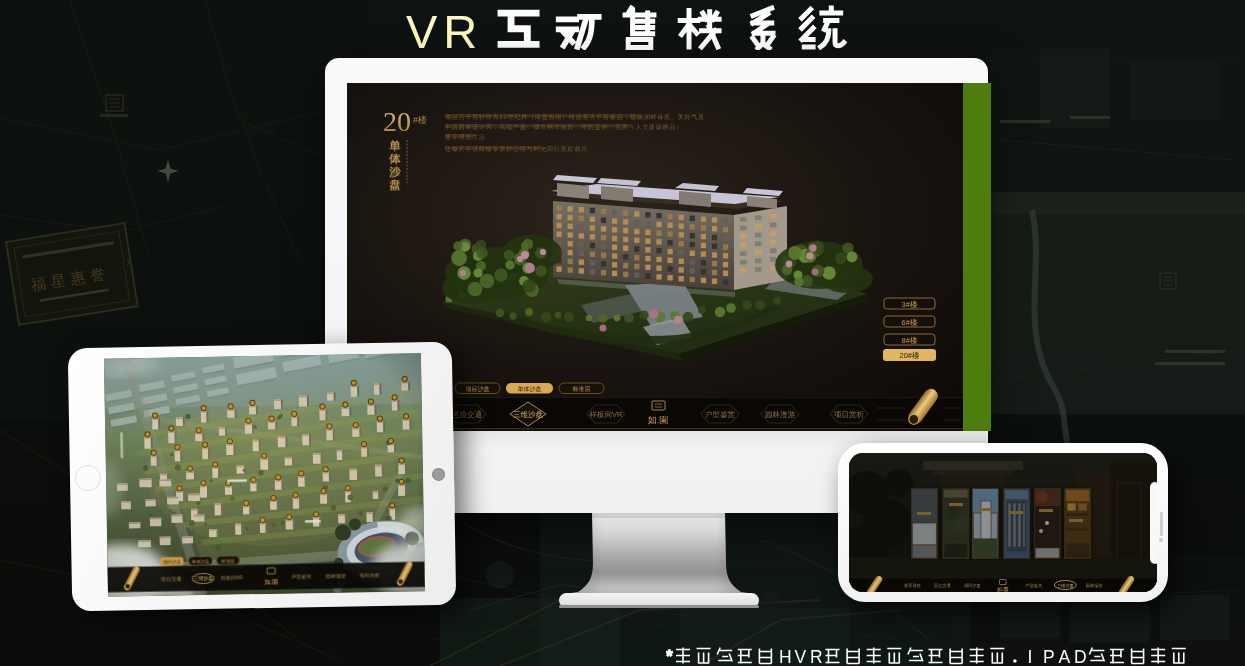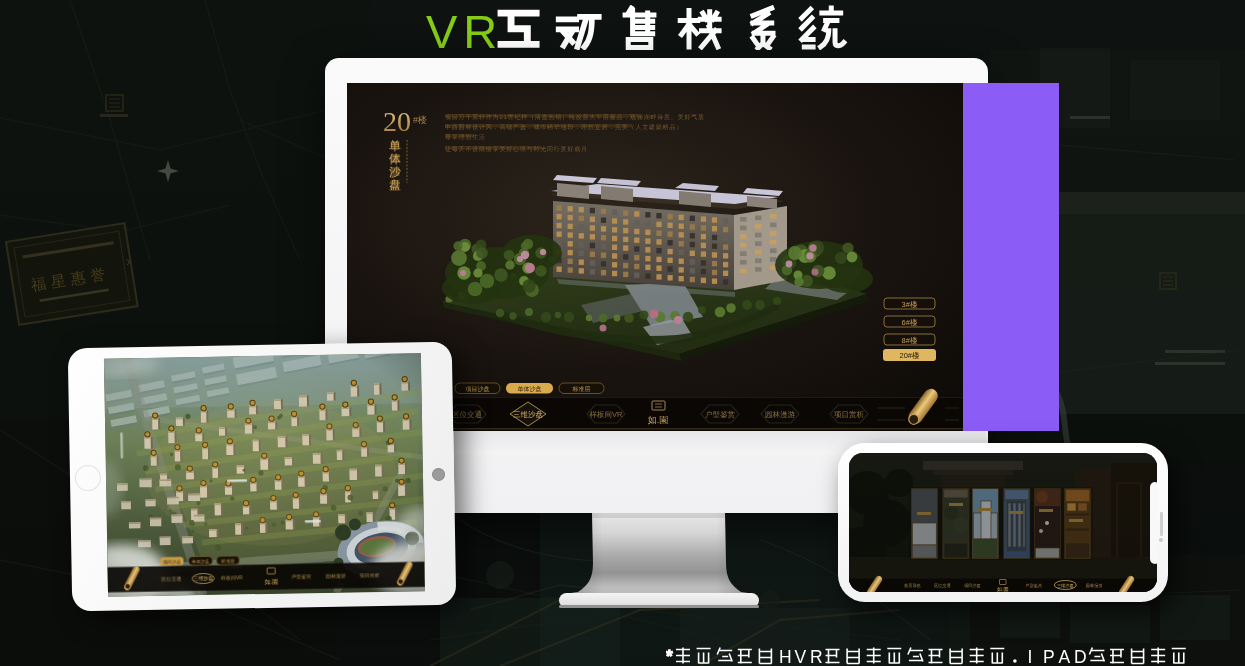--- a/index.html
+++ b/index.html
@@ -90,21 +90,21 @@
   <circle cx="500" cy="575" r="14" fill="#161c17" opacity="0.7"></circle>
   <circle cx="770" cy="600" r="10" fill="#161c17" opacity="0.7"></circle>
 
   <g fill="#141a15" opacity="0.8">
     <rect x="1000" y="598" width="60" height="40"></rect>
     <rect x="1070" y="605" width="80" height="38"></rect>
     <rect x="1160" y="595" width="70" height="45"></rect>
   </g>
 </svg>
 
-<div class="abs" style="left:426px;top:4px;color:#84cc16;font-size:47px;letter-spacing:6px;font-family:'Liberation Sans',sans-serif">VR</div>
+<div class="abs" style="left:406px;top:4px;color:#fef9c3;font-size:47px;letter-spacing:6px;font-family:'Liberation Sans',sans-serif">VR</div>
 
 <svg class="abs" style="left:496px;top:5px" width="376" height="45" viewBox="0 0 600 70">
   <g stroke="#fff" stroke-width="11" fill="none" stroke-linecap="square">
     <g>
       <path d="M8,12 H64 M8,62 H64 M24,14 V37 M24,37 H50 M50,37 V60"></path>
     </g>
     <g transform="translate(96,0)">
       <path d="M4,22 H32 M4,38 H32 M10,40 L26,58 M24,44 L12,64 M38,18 H68 M57,19 C57,40 55,54 45,66 M48,20 L34,66" stroke-width="9"></path>
     </g>
     <g transform="translate(192,0)">
@@ -147,21 +147,21 @@
         <stop offset="1" stop-color="#000" stop-opacity="0.18"></stop>
     </linearGradient>
   </defs>
   <path d="M47,0 L180,0 L181,50 C181,66 186,72 196,79 L203,80 L26,80 L33,79 C43,72 48,66 48,50 Z" fill="url(#neckg)"></path>
   <rect x="47" y="0" width="133" height="5" fill="#b8b8b8" opacity="0.5"></rect>
   <path d="M47,0 L180,0 L181,50 C181,66 186,72 196,79 L203,80 L26,80 L33,79 C43,72 48,66 48,50 Z" fill="url(#neckh)"></path>
   <rect x="14" y="80" width="200" height="15" rx="7.5" fill="url(#baseg)"></rect>
   <rect x="14" y="92" width="200" height="3" rx="1.5" fill="#909090"></rect>
 </svg>
 
-<div class="abs" style="left:347px;top:83px;width:712px;height:348px;background:#8b5cf6;overflow:hidden">
+<div class="abs" style="left:347px;top:83px;width:644px;height:348px;background:#4d7c0f;overflow:hidden">
 <svg width="616" height="348" viewBox="0 0 616 348">
   <defs>
     <radialGradient id="scrg" cx="0.42" cy="0.38" r="0.8">
       <stop offset="0" stop-color="#2d251b"></stop>
           <stop offset="0.55" stop-color="#1a1410"></stop>
           <stop offset="1" stop-color="#0d0a07"></stop>
     </radialGradient>
     <linearGradient id="goldv" x1="0" y1="0" x2="0" y2="1">
       <stop offset="0" stop-color="#e8c887"></stop>
           <stop offset="1" stop-color="#9c763c"></stop>

